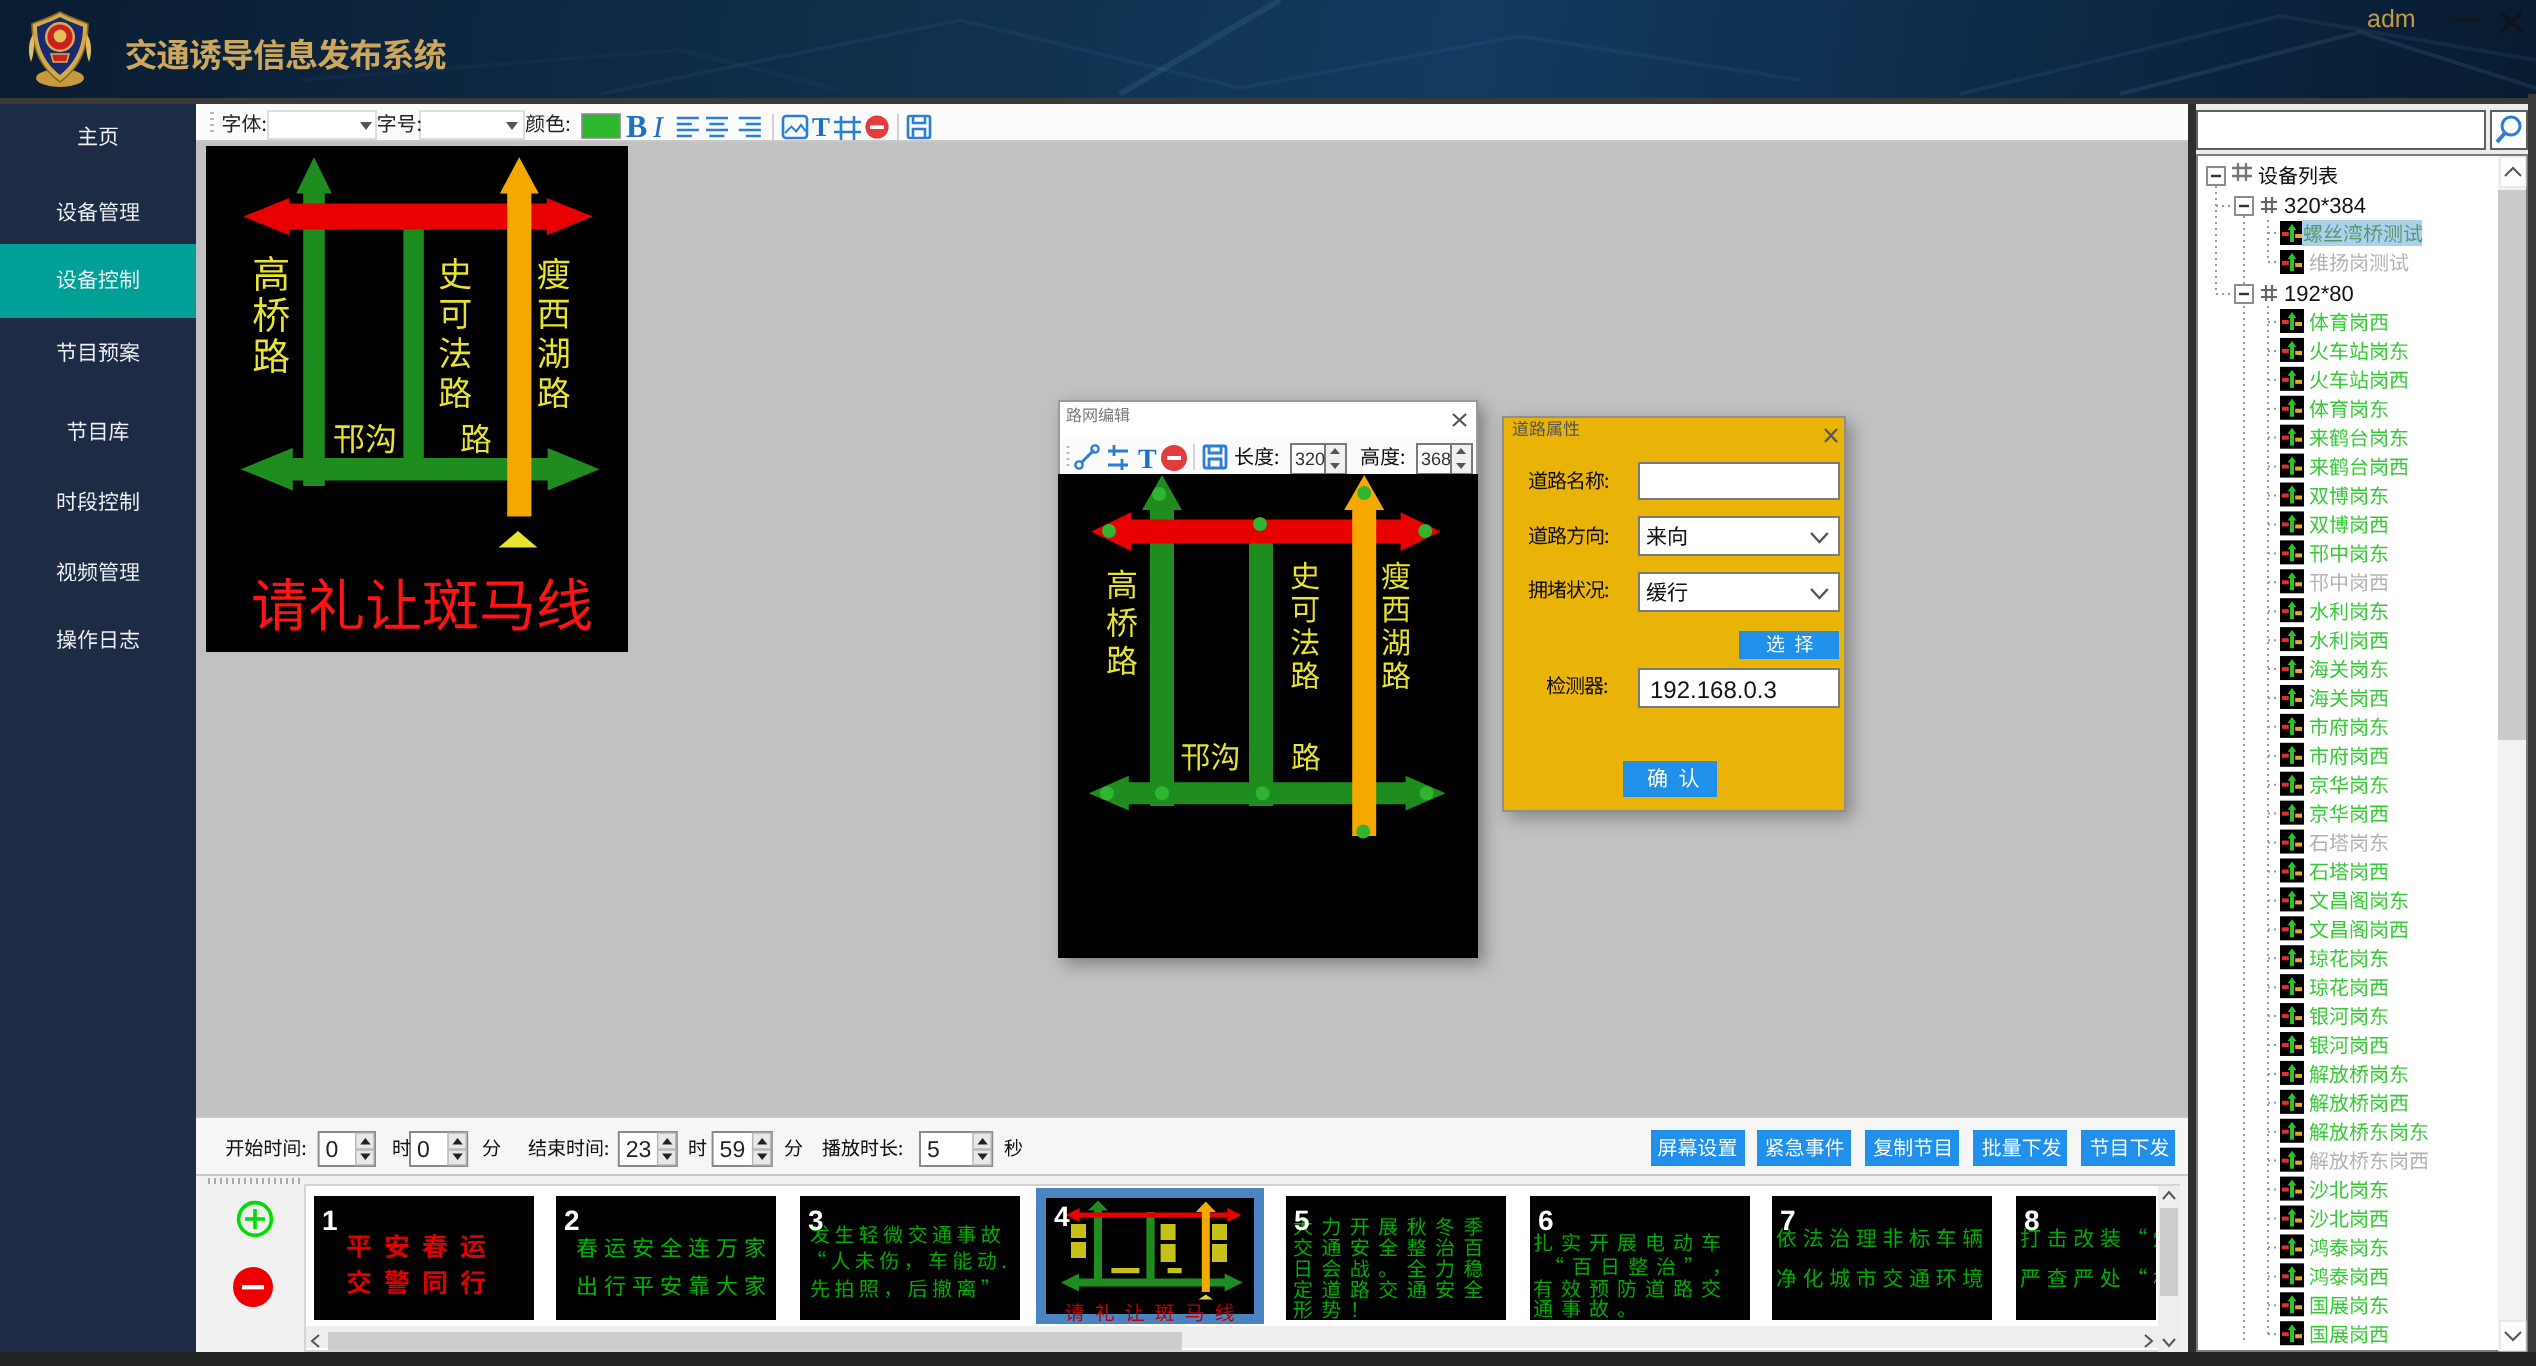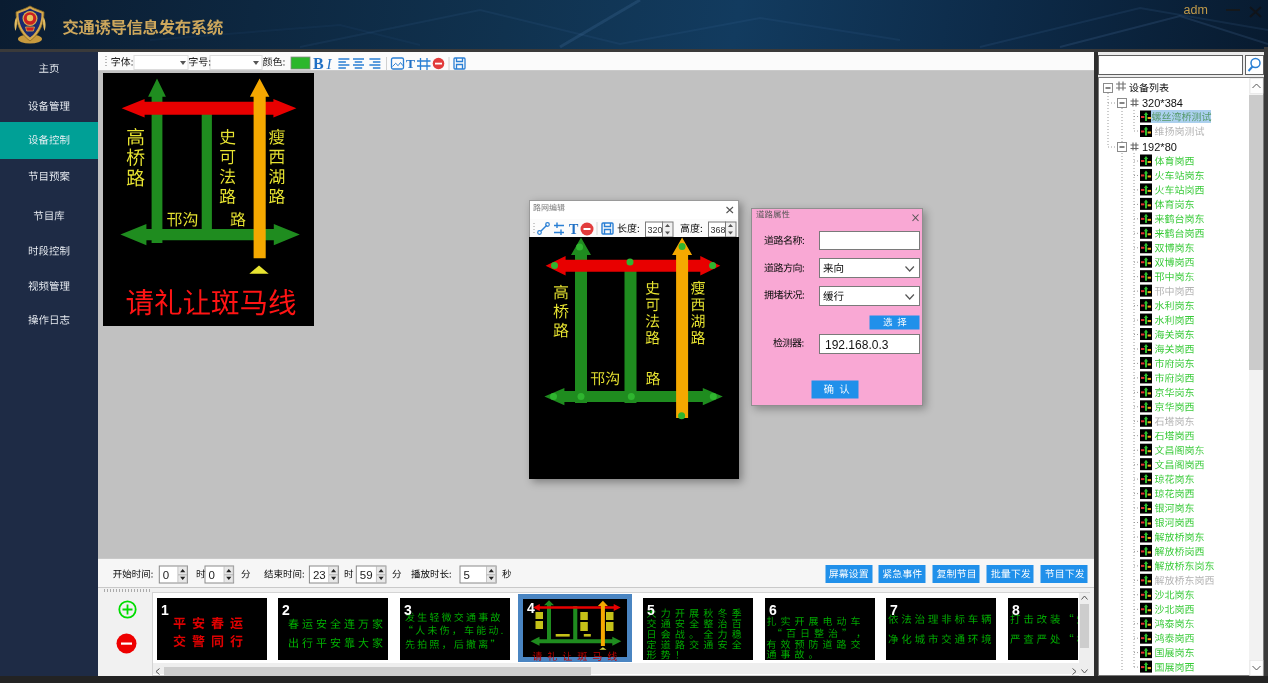--- a/index.html
+++ b/index.html
@@ -114,21 +114,21 @@
       <circle cx="101" cy="25" r="3.5" fill="#2fb52f"></circle>
       <circle cx="183.6" cy="28.5" r="3.5" fill="#2fb52f"></circle>
       <circle cx="50.6" cy="10" r="3.5" fill="#2fb52f"></circle>
       <circle cx="153.1" cy="9.5" r="3.5" fill="#2fb52f"></circle>
       <circle cx="24.5" cy="159.6" r="3.5" fill="#2fb52f"></circle>
       <circle cx="52" cy="159.6" r="3.5" fill="#2fb52f"></circle>
       <circle cx="102.3" cy="159.6" r="3.5" fill="#2fb52f"></circle>
       <circle cx="184.3" cy="159.6" r="3.5" fill="#2fb52f"></circle>
       <circle cx="152.6" cy="178.8" r="3.5" fill="#2fb52f"></circle>
     </svg></div>
-<div class="ab" style="left:751px;top:208px;width:172px;height:198px;background:#f9a8d4;border:1px solid #8f8f8f;box-shadow:3px 3px 8px rgba(0,0,0,.3)">
+<div class="ab" style="left:751px;top:208px;width:172px;height:198px;background:#eab308;border:1px solid #8f8f8f;box-shadow:3px 3px 8px rgba(0,0,0,.3)">
     <svg width="170" height="196" style="position:absolute;left:0;top:0">
       <path d="M160.5 5.5l6 6.5M166.5 5.5l-6 6.5" stroke="#555" stroke-width="1.1"></path>
       <rect x="67.5" y="22.5" width="100" height="18" fill="#fff" stroke="#7a7a7a"></rect>
       <rect x="67.5" y="49.5" width="100" height="19" fill="#fff" stroke="#7a7a7a"></rect>
       <path d="M153.5 57.5l4.2 4.5 4.2-4.5" stroke="#555" stroke-width="1.2" fill="none"></path>
       <rect x="67.5" y="77.5" width="100" height="19" fill="#fff" stroke="#7a7a7a"></rect>
       <path d="M153.5 85.5l4.2 4.5 4.2-4.5" stroke="#555" stroke-width="1.2" fill="none"></path>
       <rect x="117.5" y="106.5" width="50" height="14" fill="#2090ea"></rect>
       <rect x="67.5" y="125.5" width="100" height="19" fill="#fff" stroke="#7a7a7a"></rect>
       <text x="73" y="140" font-size="12" fill="#111" font-family="Liberation Sans">192.168.0.3</text>

